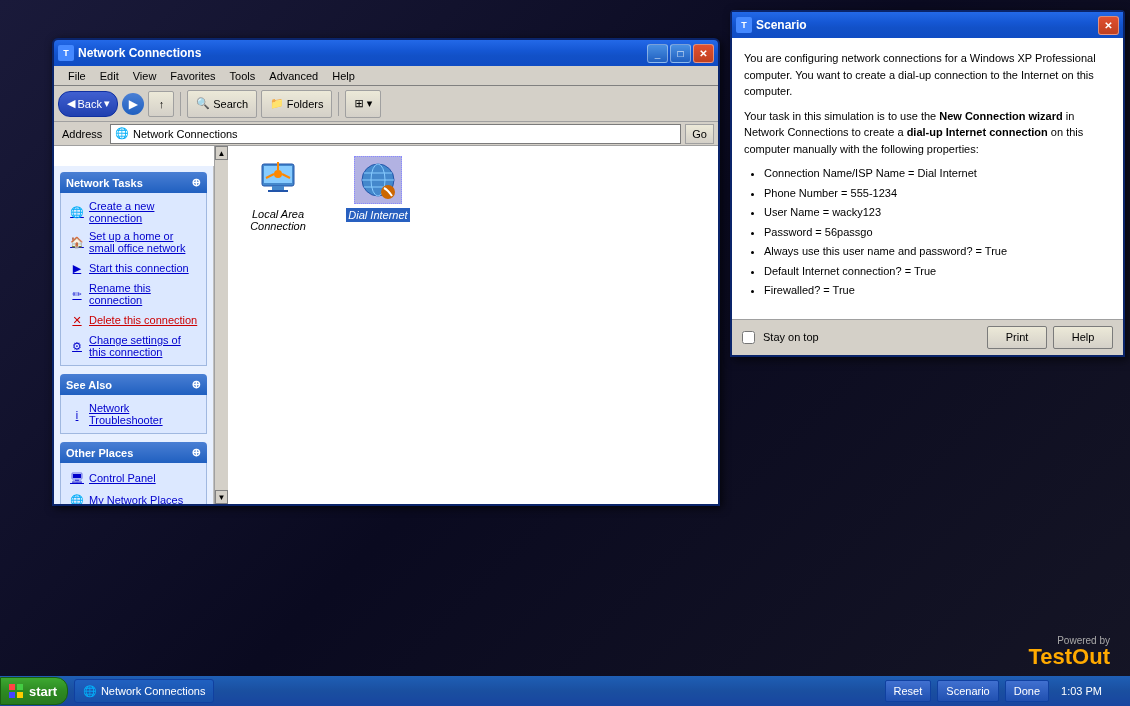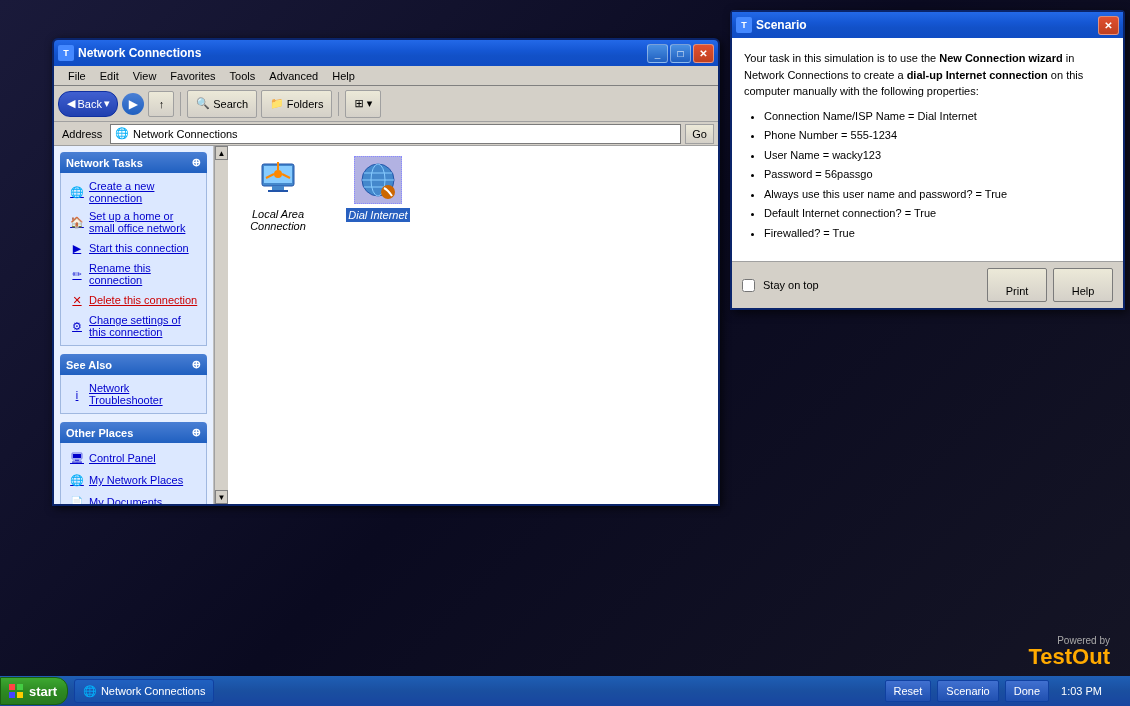--- a/index.html
+++ b/index.html
@@ -243,20 +243,21 @@
       height: calc(100% - 106px);
     }
     
     .sidebar {
       width: 160px;
       min-width: 160px;
       background: #e8f0ff;
       border-right: 1px solid #c0c0c0;
       overflow-y: auto;
       padding: 6px;
+      margin-top: 20px;
     }
     .sidebar-section {
       margin-bottom: 8px;
     }
     .sidebar-header {
       background: linear-gradient(to bottom, #4a7fd4 0%, #2060c0 100%);
       color: white;
       font-weight: bold;
       font-size: 11px;
       padding: 4px 6px;
@@ -387,21 +388,21 @@
     }
     .scenario-footer-right {
       display: flex;
       gap: 6px;
     }
     .scenario-btn {
       height: 23px;
       background: linear-gradient(to bottom, #ece9d8, #d4d0c8);
       border: 1px solid #7b7b7b;
       border-radius: 2px;
-      padding: 16px 12px;
+      padding: 4px 12px;
       font-size: 11px;
       cursor: pointer;
       min-width: 60px;
     }
     
     .testout-brand {
       position: absolute;
       bottom: 38px;
       right: 20px;
       color: white;
@@ -610,20 +611,21 @@
 
   <div class="scenario-window">
     <div class="scenario-titlebar">
       <div class="window-title-icon">T</div>
       <span>Scenario</span>
       <div style="margin-left:auto;" class="window-controls">
         <div class="win-btn win-btn-close">✕</div>
       </div>
     </div>
     <div class="scenario-body">
+      <p>You are configuring network connections for a Windows XP Professional computer. You want to create a dial-up connection to the Internet on this computer.</p>
       <p>Your task in this simulation is to use the <span class="bold">New Connection wizard</span> in Network Connections to create a <span class="bold">dial-up Internet connection</span> on this computer manually with the following properties:</p>
       <ul>
         <li>Connection Name/ISP Name = Dial Internet</li>
         <li>Phone Number = 555-1234</li>
         <li>User Name = wacky123</li>
         <li>Password = 56passgo</li>
         <li>Always use this user name and password? = True</li>
         <li>Default Internet connection? = True</li>
         <li>Firewalled? = True</li>
       </ul>

